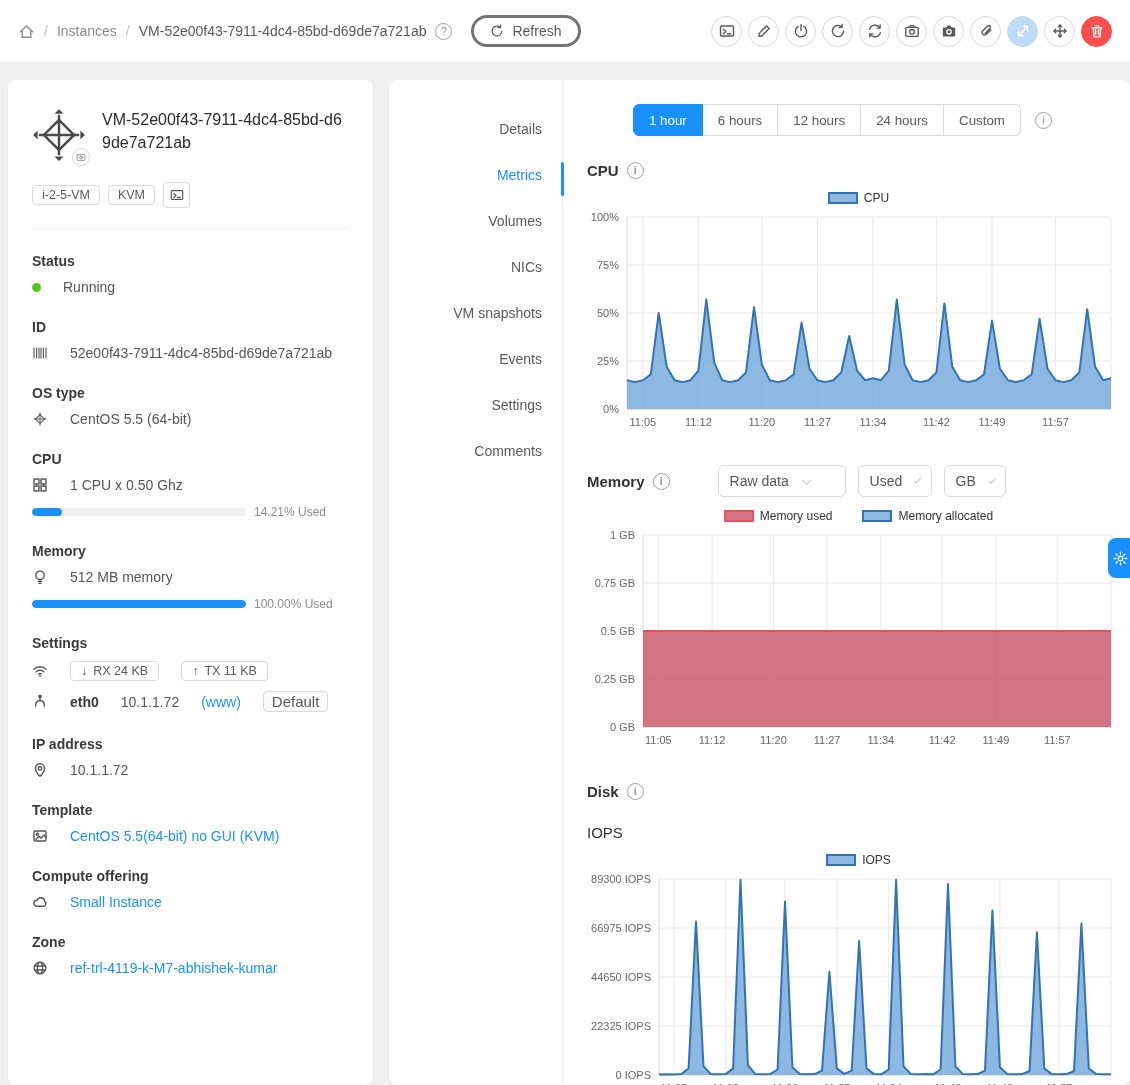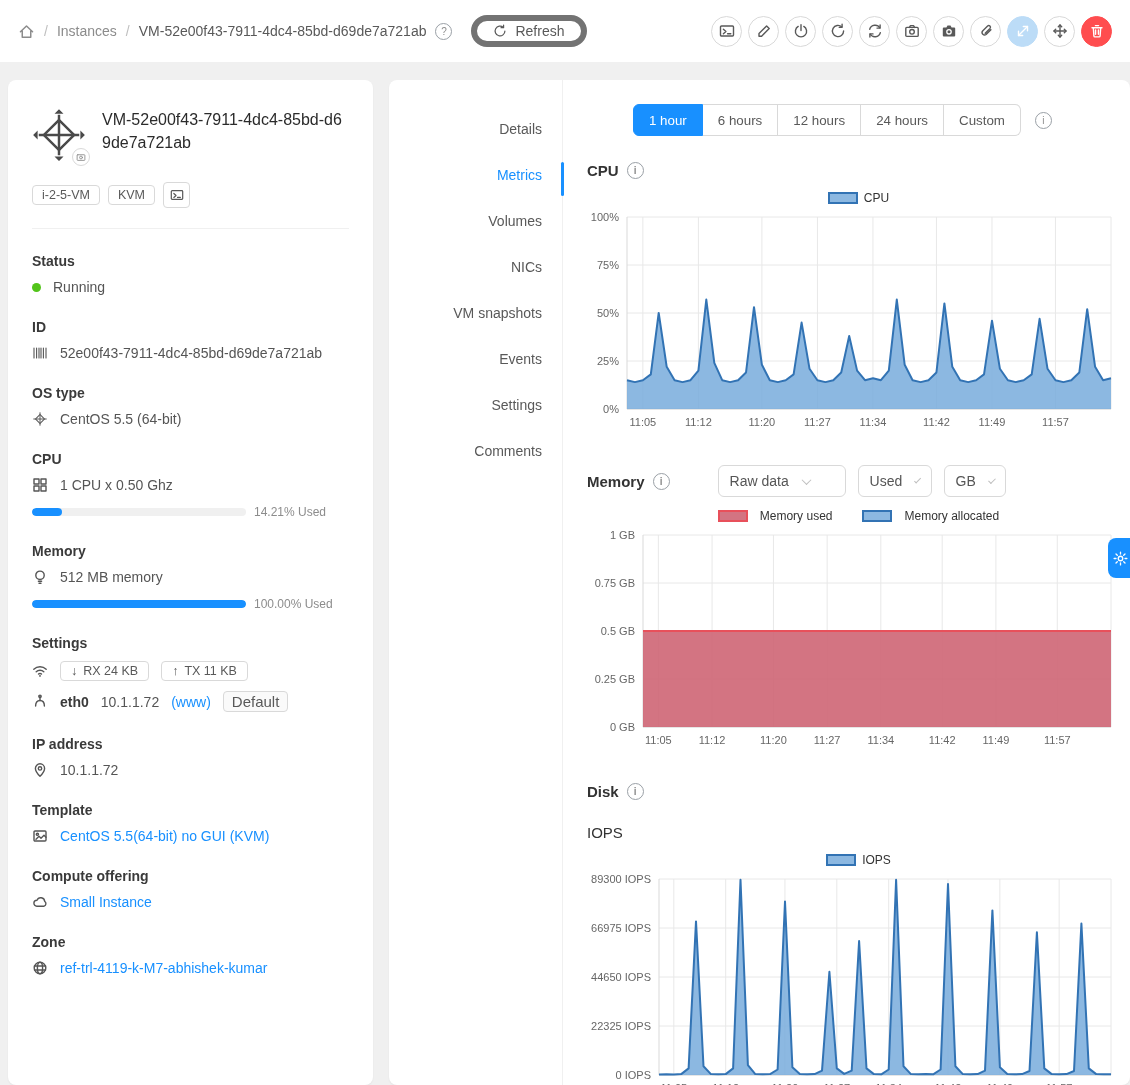--- a/index.html
+++ b/index.html
@@ -12,21 +12,21 @@
   .topbar { position:absolute; top:0; left:0; right:0; height:62px; background:#fff;
             display:flex; align-items:center; justify-content:space-between; padding:0 18px; }
   .crumbs { display:flex; align-items:center; gap:9px; color:#8c8c8c; }
   .crumb-sep { color:#bfbfbf; }
   .crumb-link { color:#8c8c8c; cursor:pointer; }
   .crumb-current { color:#595959; }
   .circle-glyph { width:17px; height:17px; border:1px solid #9aa0a6; border-radius:50%;
                   display:inline-flex; align-items:center; justify-content:center;
                   font-size:10px; color:#8c8c8c; flex:0 0 auto; }
   .refresh-btn { display:inline-flex; align-items:center; gap:8px; height:32px; padding:0 16px;
-                 border:6px solid #737373; border-radius:16px; background:#fff; color:#595959;
+                 border:3px solid #737373; border-radius:16px; background:#fff; color:#595959;
                  font-size:14px; cursor:pointer; margin-left:10px; }
   .actions { display:flex; align-items:center; gap:6px; }
   .act-btn { width:31px; height:31px; border-radius:50%; border:1px solid #d9d9d9; background:#fff;
              display:inline-flex; align-items:center; justify-content:center; cursor:pointer; color:#595959; }
   .act-btn.scale { background:#bcdcf7; border-color:#bcdcf7; color:#fff; }
   .act-btn.danger { background:#ff4d4f; border-color:#ff4d4f; color:#fff; }
 
   
   .card-left { position:absolute; left:8px; top:80px; width:365px; height:1005px; background:#fff;
                border-radius:8px; padding:28px 24px; box-shadow:0 1px 2px rgba(0,0,0,.05); overflow:hidden; }
@@ -36,21 +36,21 @@
                 border-radius:50%; background:#fff; display:flex; align-items:center; justify-content:center; color:#8c8c8c; }
   .vm-title { font-size:16px; font-weight:500; color:#2b2b2b; line-height:1.45; word-break:break-all; }
   .tag-row { display:flex; align-items:center; gap:8px; margin-top:20px; }
   .tag { border:1px solid #d9d9d9; border-radius:4px; background:#fff; padding:2px 9px;
          font-size:12.5px; color:#595959; }
   .mini-btn { width:27px; height:26px; border:1px solid #d9d9d9; border-radius:4px; background:#fff;
               display:inline-flex; align-items:center; justify-content:center; color:#595959; cursor:pointer; }
   .divider { border:none; border-top:1px solid #f0f0f0; margin:20px 0 0; }
   .field { margin-top:24px; }
   .field-label { font-weight:700; color:#3a3a3a; }
-  .field-row { display:flex; align-items:center; gap:12px; margin-top:10px; color:#555; }
+  .field-row { display:flex; align-items:center; gap:22px; margin-top:10px; color:#555; }
   .dot { width:9px; height:9px; border-radius:50%; background:#52c41a; flex:0 0 auto; }
   .link { color:#1890ff; cursor:pointer;text-align:center; }
   .pwrap { display:flex; align-items:center; margin-top:12px; }
   .ptrail { width:214px; height:8px; border-radius:4px; background:#f0f0f0; overflow:hidden; }
   .pfill { height:100%; background:#1890ff; border-radius:4px; }
   .ptext { font-size:12px; color:#8c8c8c; margin-left:8px; white-space:nowrap; }
   .btn-mini { display:inline-flex; align-items:center; gap:6px; border:1px solid #d9d9d9; border-radius:4px;
               background:#fff; padding:2px 10px; font-size:12.5px; color:#595959; cursor:pointer; }
   .tag-default { border:1px solid #d9d9d9; border-radius:4px; background:#fafafa; padding:1px 8px;
                  font-size:15px; color:#595959; }
@@ -78,21 +78,21 @@
               font-size:15px; font-weight:700; color:#333; }
   .sel-group { display:flex; gap:12px; margin-left:40px; font-weight:400; }
   .sel { height:32px; border:1px solid #d9d9d9; border-radius:6px; background:#fff; padding:0 11px;
          display:flex; align-items:center; font-size:14px; color:#555; cursor:pointer; }
   .caret { width:7px; height:7px; border-right:1.5px solid #bfbfbf; border-bottom:1.5px solid #bfbfbf;
            transform:rotate(45deg) translate(-1px,-1px); margin-left:14px; }
   .sub-label { margin-top:24px; font-size:15px; color:#333; }
 
   .legend { display:flex; justify-content:center; align-items:center; gap:6px; margin:12px 0 2px;
             font-size:12px; color:#333; }
-  .legend .grp { display:flex; align-items:center; gap:12px; margin:0 12px; }
+  .legend .grp { display:flex; align-items:center; gap:6px; margin:0 12px; }
   .sw { width:30px; height:12px; }
   .sw-blue { background:rgba(120,172,220,.85); border:2px solid #3273b4; }
   .sw-red  { background:rgba(206,101,116,.9);  border:2px solid #e8505b; }
 
   .fab { position:absolute; top:538px; right:0; width:22px; height:40px; background:#1890ff;
          border-radius:8px 0 0 8px; display:flex; align-items:center; padding-left:5px; color:#fff; cursor:pointer; }
 
   .ic { stroke:currentColor; fill:none; stroke-width:1.4; stroke-linecap:round; stroke-linejoin:round; }
 </style>
 </head>

